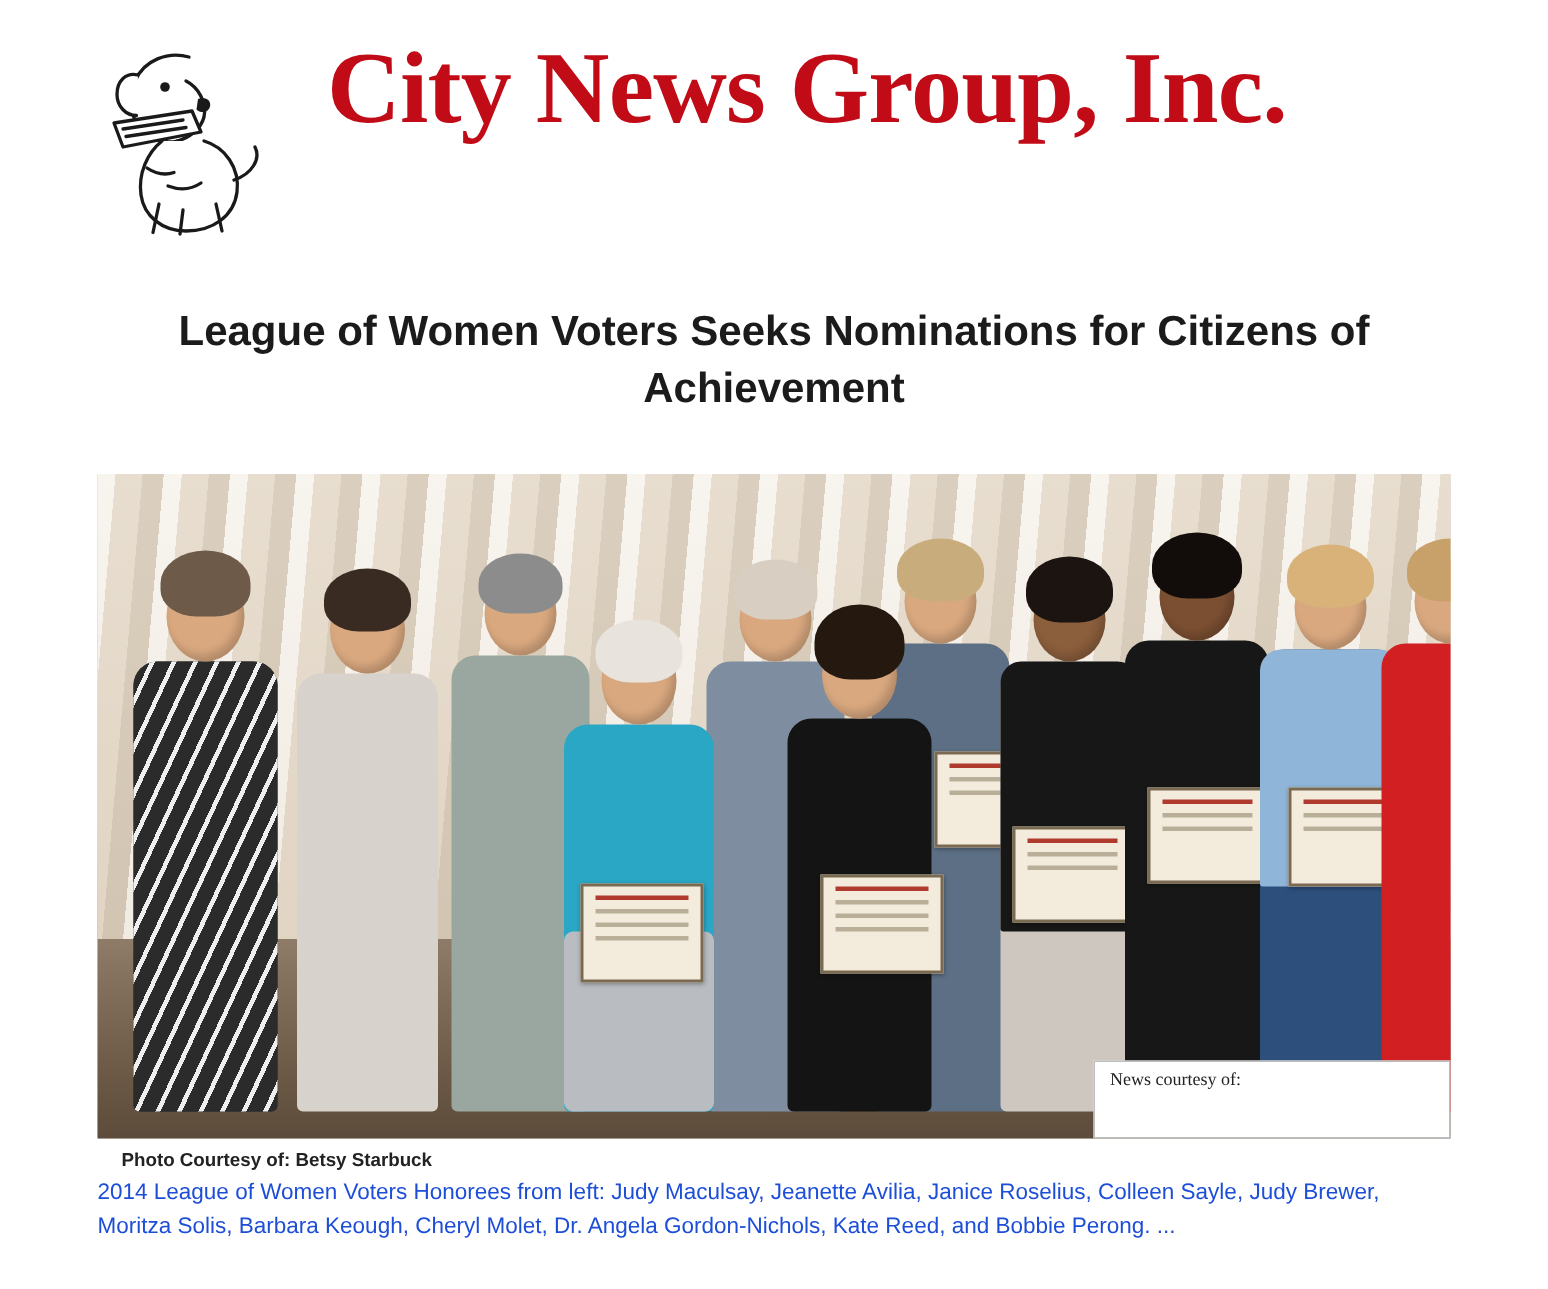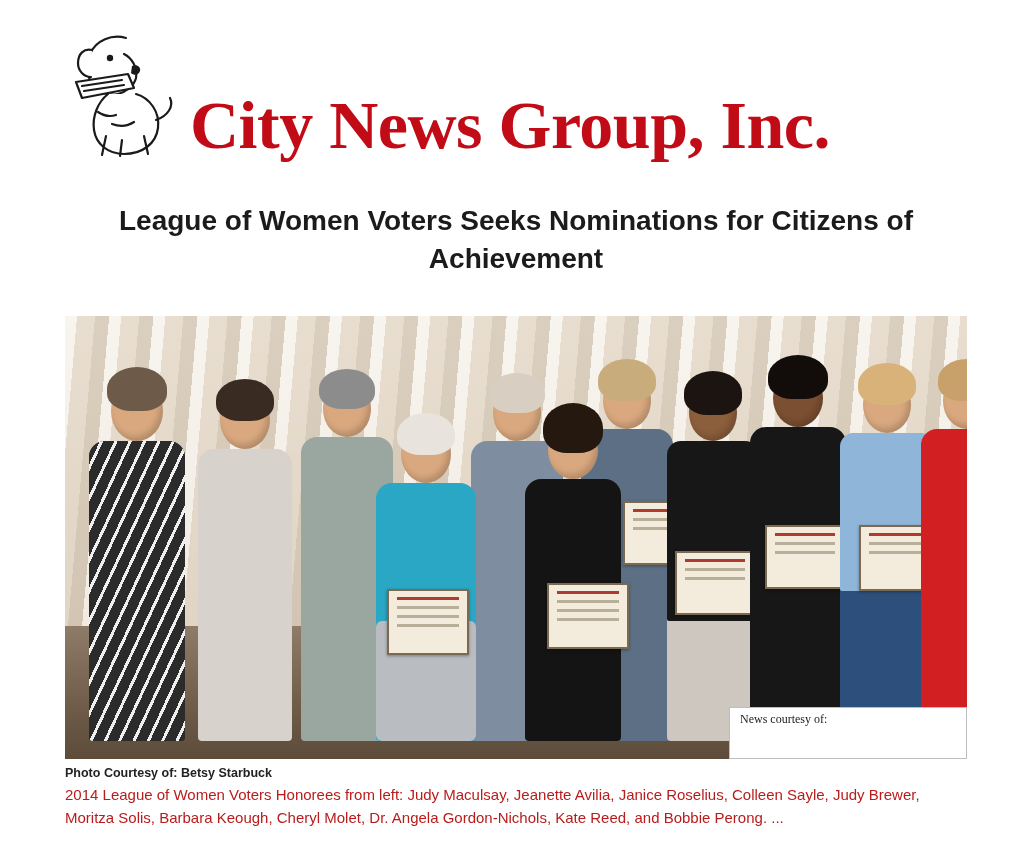--- a/index.html
+++ b/index.html
@@ -25,22 +25,23 @@
   .masthead {
     padding: 22px 0 0 0;
     display: flex;
     align-items: center;
     justify-content: flex-start;
     height: 160px;
     box-sizing: border-box;
   }
   .logo-wrap {
     display: flex;
-    align-items: flex-end;
+    align-items: flex-start;
     margin-left: 52px;
+    gap: 28px;
   }
   .dog-logo {
     width: 128px;
     height: 135px;
     flex: 0 0 auto;
     margin-right: 10px;
   }
   .brand-text {
     font-family: "Liberation Serif", serif;
     font-weight: bold;
@@ -164,27 +165,27 @@
     line-height: 1.1;
     color: #111;
     letter-spacing: -0.2px;
   }
 
   
   .caption-credit {
     font-size: 12.5px;
     font-weight: bold;
     color: #222;
-    margin: 7px 0 3px 0;
+    margin: 7px 0 3px 16px;
     font-family: "Liberation Sans", sans-serif;
   }
   .caption-text {
     font-size: 15px;
     line-height: 1.55;
-    color: #b91c1c;
+    color: #1d4ed8;
     font-family: "Liberation Sans", sans-serif;
   }
 </style>
 </head>
 <body>
 
 <div class="page">
 
   <div class="masthead">
     <div class="logo-wrap">

